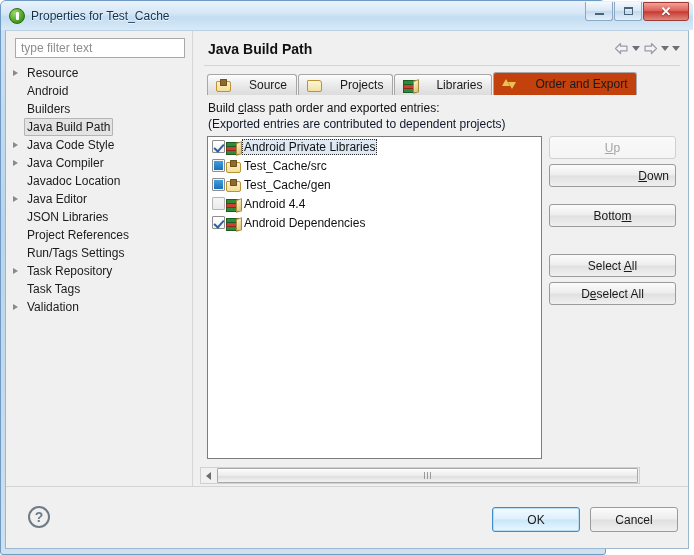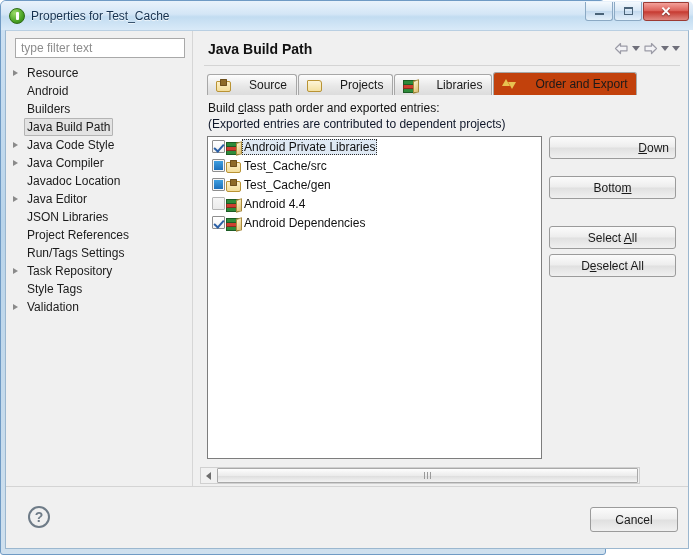--- a/index.html
+++ b/index.html
@@ -509,21 +509,21 @@
             <span class="tree-label">Project References</span>
           </div>
           <div class="tree-item">
             <span class="tree-label">Run/Tags Settings</span>
           </div>
           <div class="tree-item">
             <span class="tree-arrow"></span>
             <span class="tree-label">Task Repository</span>
           </div>
           <div class="tree-item">
-            <span class="tree-label">Style Tags</span>
+            <span class="tree-label">Task Tags</span>
           </div>
           <div class="tree-item">
             <span class="tree-arrow"></span>
             <span class="tree-label">Validation</span>
           </div>
         </div>
     </div>
 
     <div id="right-panel">
       <div id="page-title">Java Build Path</div>
@@ -599,27 +599,29 @@
           <span class="tri"></span>
         </div>
         <div id="hscroll-thumb">
           <span class="grip"></span>
           <span class="grip"></span>
           <span class="grip"></span>
         </div>
       </div>
 
       <div id="side-buttons">
+          <button class="sbtn disabled"><u>U</u>p</button>
           <button class="sbtn gap-12"><u>D</u>own</button>
           <button class="sbtn gap-22">Botto<u>m</u></button>
           <button class="sbtn">Select <u>A</u>ll</button>
           <button class="sbtn">D<u>e</u>select All</button>
         </div>
     </div>
 
     <div id="footer-rule"></div>
     <div id="footer">
       <div id="help-icon">?</div>
+      <button class="dlgbtn" id="btn-ok">OK</button>
       <button class="dlgbtn" id="btn-cancel">Cancel</button>
     </div>
 
   </div>
 </div>
 
 </body></html>

